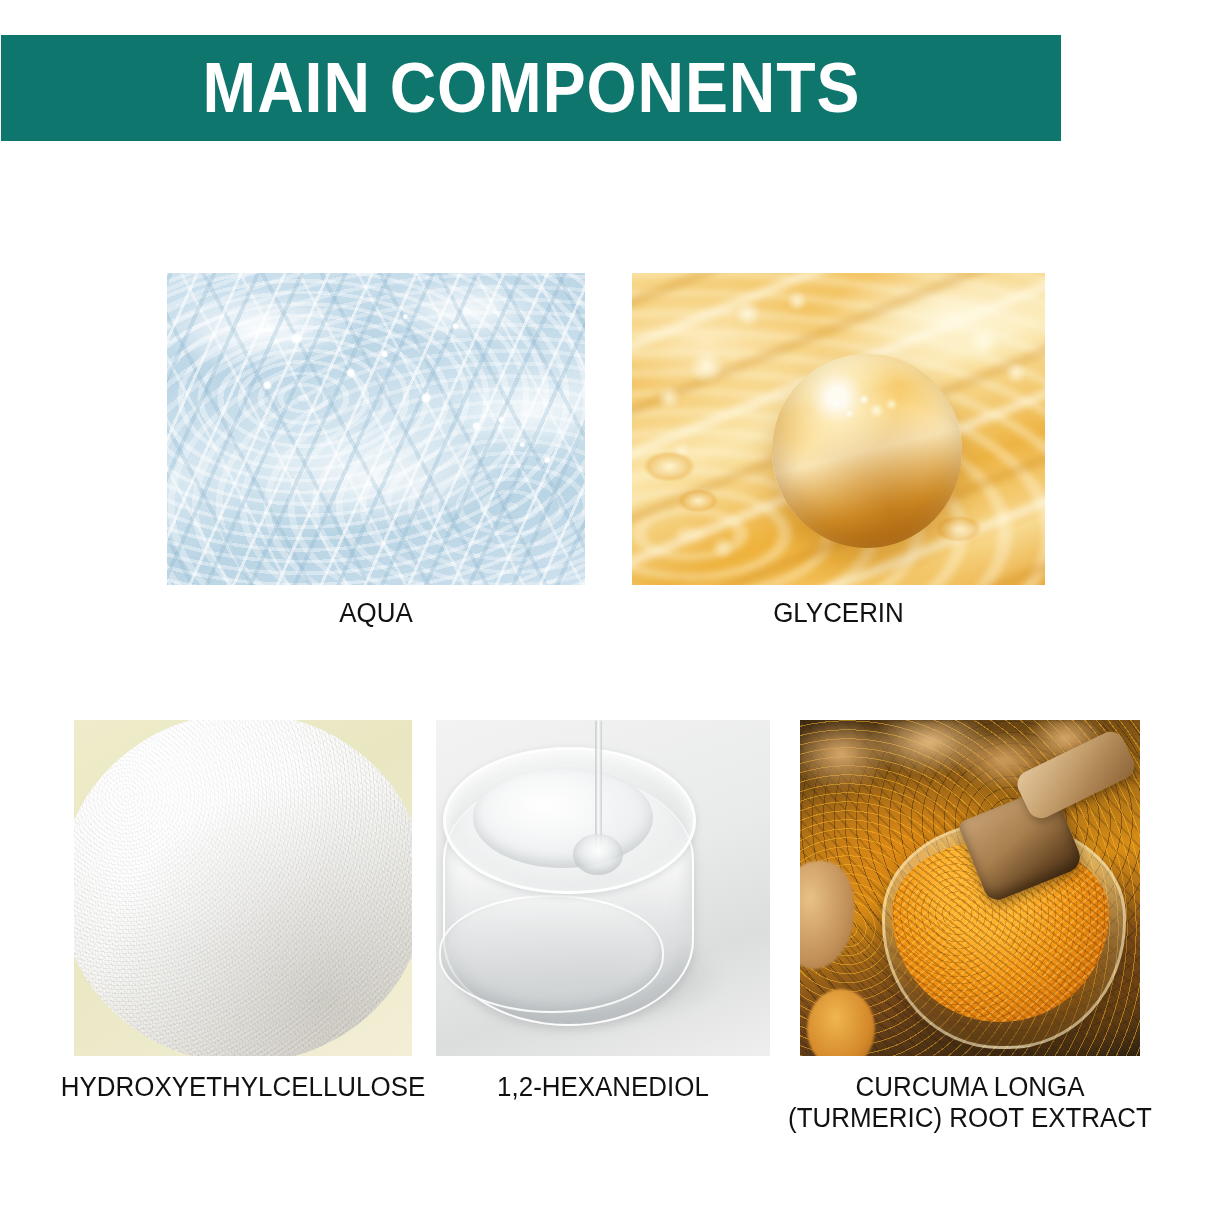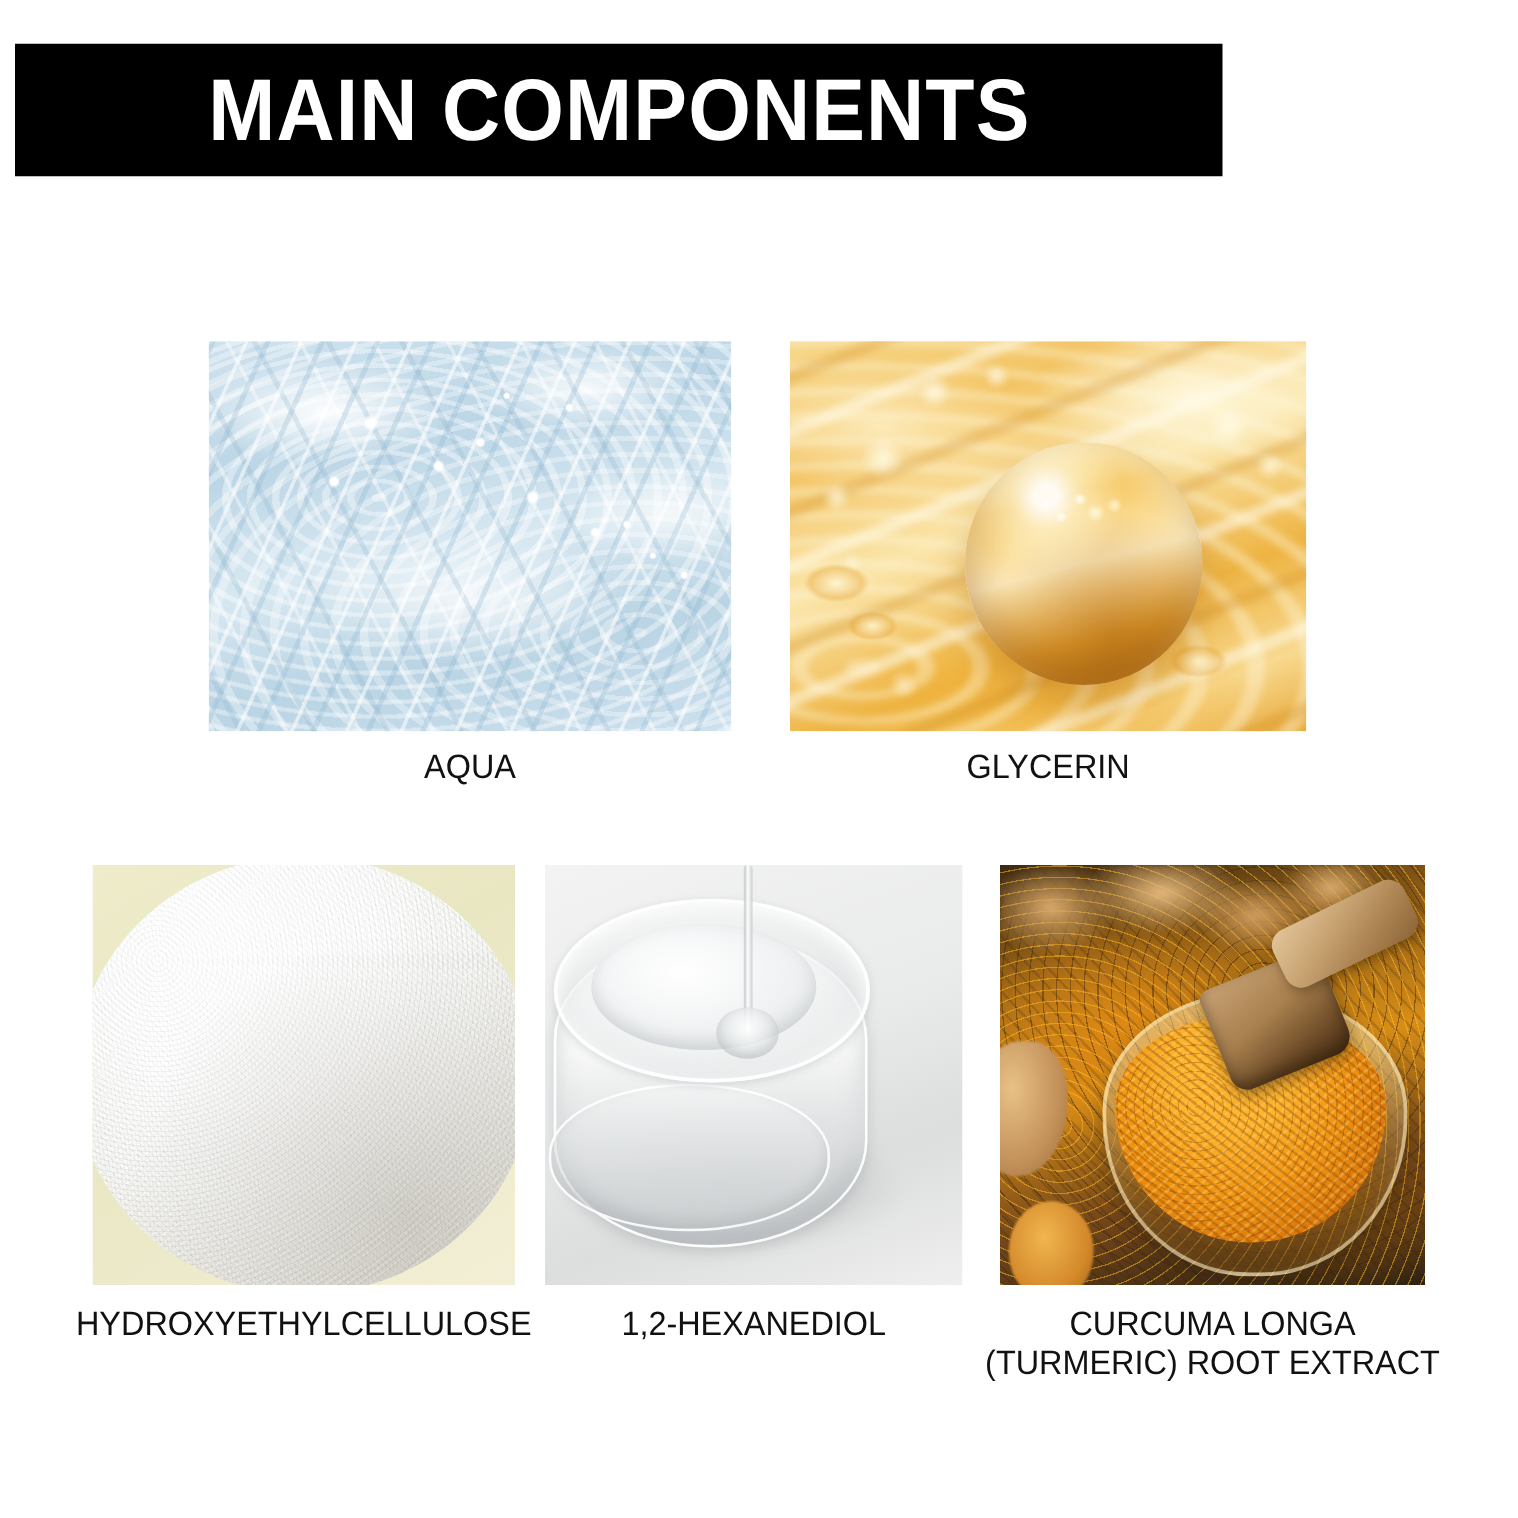--- a/index.html
+++ b/index.html
@@ -11,25 +11,25 @@
     height: 1214px;
     background: #ffffff;
     font-family: "Liberation Sans", sans-serif;
     overflow: hidden;
     position: relative;
   }
 
   
   .banner {
     position: absolute;
-    left: 12px;
+    left: 1px;
     top: 35px;
-    width: 966px;
+    width: 1060px;
     height: 106px;
-    background: #000000;
+    background: #0f766e;
     display: flex;
     align-items: center;
     justify-content: center;
   }
   .banner-title {
     color: #ffffff;
     font-family: "Liberation Sans Narrow", "Liberation Sans", sans-serif;
     font-weight: bold;
     font-size: 70px;
     line-height: 70px;
@@ -42,21 +42,21 @@
   .row-top {
     position: absolute;
     left: 0;
     top: 273px;
     width: 1096px;
     height: 312px;
   }
   .row-bottom {
     position: absolute;
     left: 0;
-    top: 692px;
+    top: 720px;
     width: 1214px;
     height: 336px;
   }
 
   .cell { position: absolute; }
 
   .photo {
     position: absolute;
     left: 0;
     top: 0;

